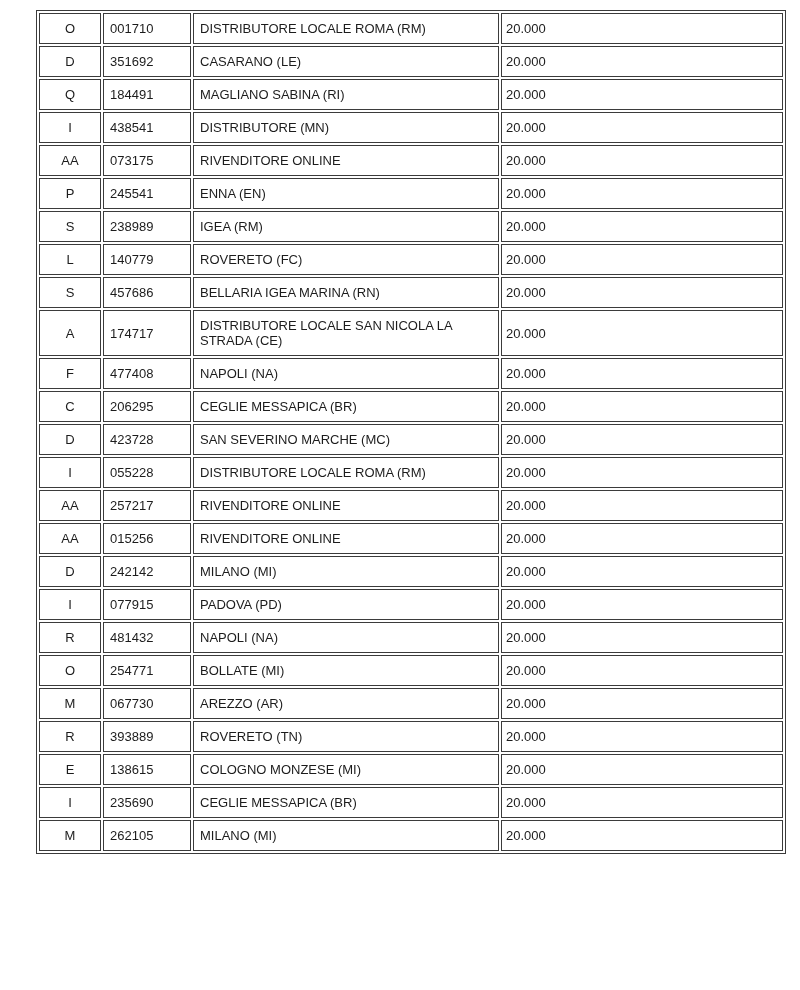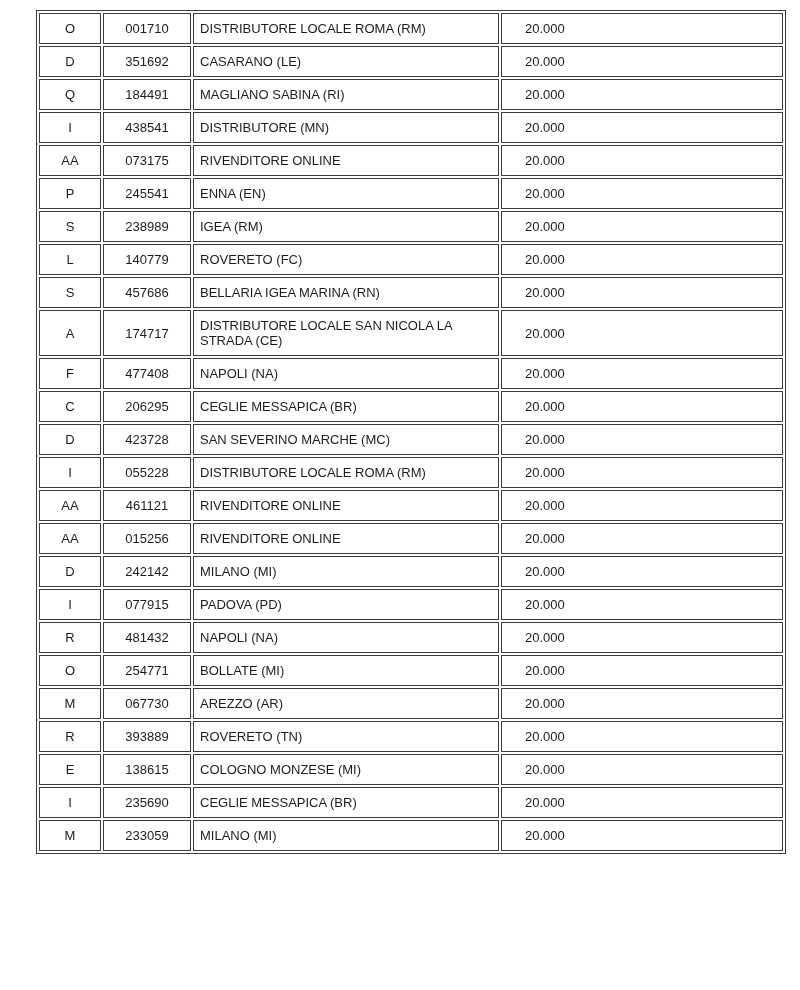--- a/index.html
+++ b/index.html
@@ -34,23 +34,23 @@
     color:var(--text-color);
     font-size:13px;
     line-height:15px;
     height:20px;
     padding:7px 6px;
     vertical-align:middle;
     overflow:hidden;
     word-wrap:break-word;
   }
   td.c-letter{width:62px;text-align:center;}
-  td.c-code{width:88px;text-align:center;}
+  td.c-code{width:88px;}
   td.c-name{width:306px;text-align:left;margin-top:27px;}
-  td.c-value{text-align:left;padding-left:23px;}
+  td.c-value{text-align:left;padding-left:4px;}
 </style>
 </head>
 <body>
 
 <div class="table-wrap">
   <table class="report">
     <tbody>
         <tr>
     <td class="c-letter">O</td>
     <td class="c-code">001710</td>
@@ -130,21 +130,21 @@
     <td class="c-value">20.000</td>
   </tr>
         <tr>
     <td class="c-letter">I</td>
     <td class="c-code">055228</td>
     <td class="c-name">DISTRIBUTORE LOCALE ROMA (RM)</td>
     <td class="c-value">20.000</td>
   </tr>
         <tr>
     <td class="c-letter">AA</td>
-    <td class="c-code">461121</td>
+    <td class="c-code">257217</td>
     <td class="c-name">RIVENDITORE ONLINE</td>
     <td class="c-value">20.000</td>
   </tr>
         <tr>
     <td class="c-letter">AA</td>
     <td class="c-code">015256</td>
     <td class="c-name">RIVENDITORE ONLINE</td>
     <td class="c-value">20.000</td>
   </tr>
         <tr>
@@ -190,19 +190,19 @@
     <td class="c-value">20.000</td>
   </tr>
         <tr>
     <td class="c-letter">I</td>
     <td class="c-code">235690</td>
     <td class="c-name">CEGLIE MESSAPICA (BR)</td>
     <td class="c-value">20.000</td>
   </tr>
         <tr>
     <td class="c-letter">M</td>
-    <td class="c-code">233059</td>
+    <td class="c-code">262105</td>
     <td class="c-name">MILANO (MI)</td>
     <td class="c-value">20.000</td>
   </tr>
       </tbody>
   </table>
 </div>
 
 </body></html>

